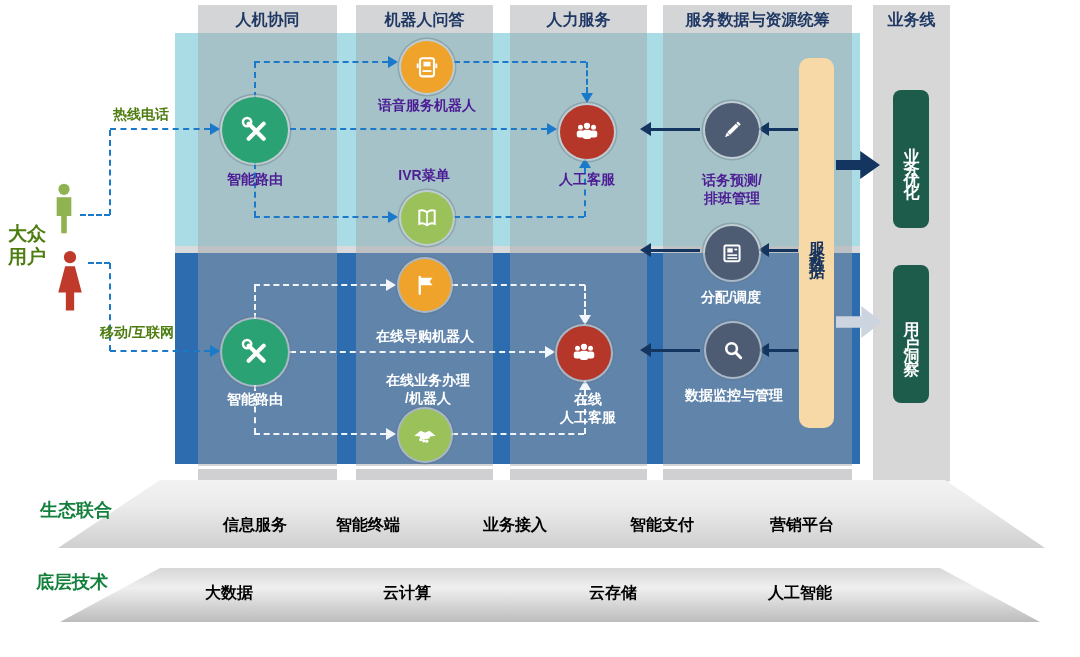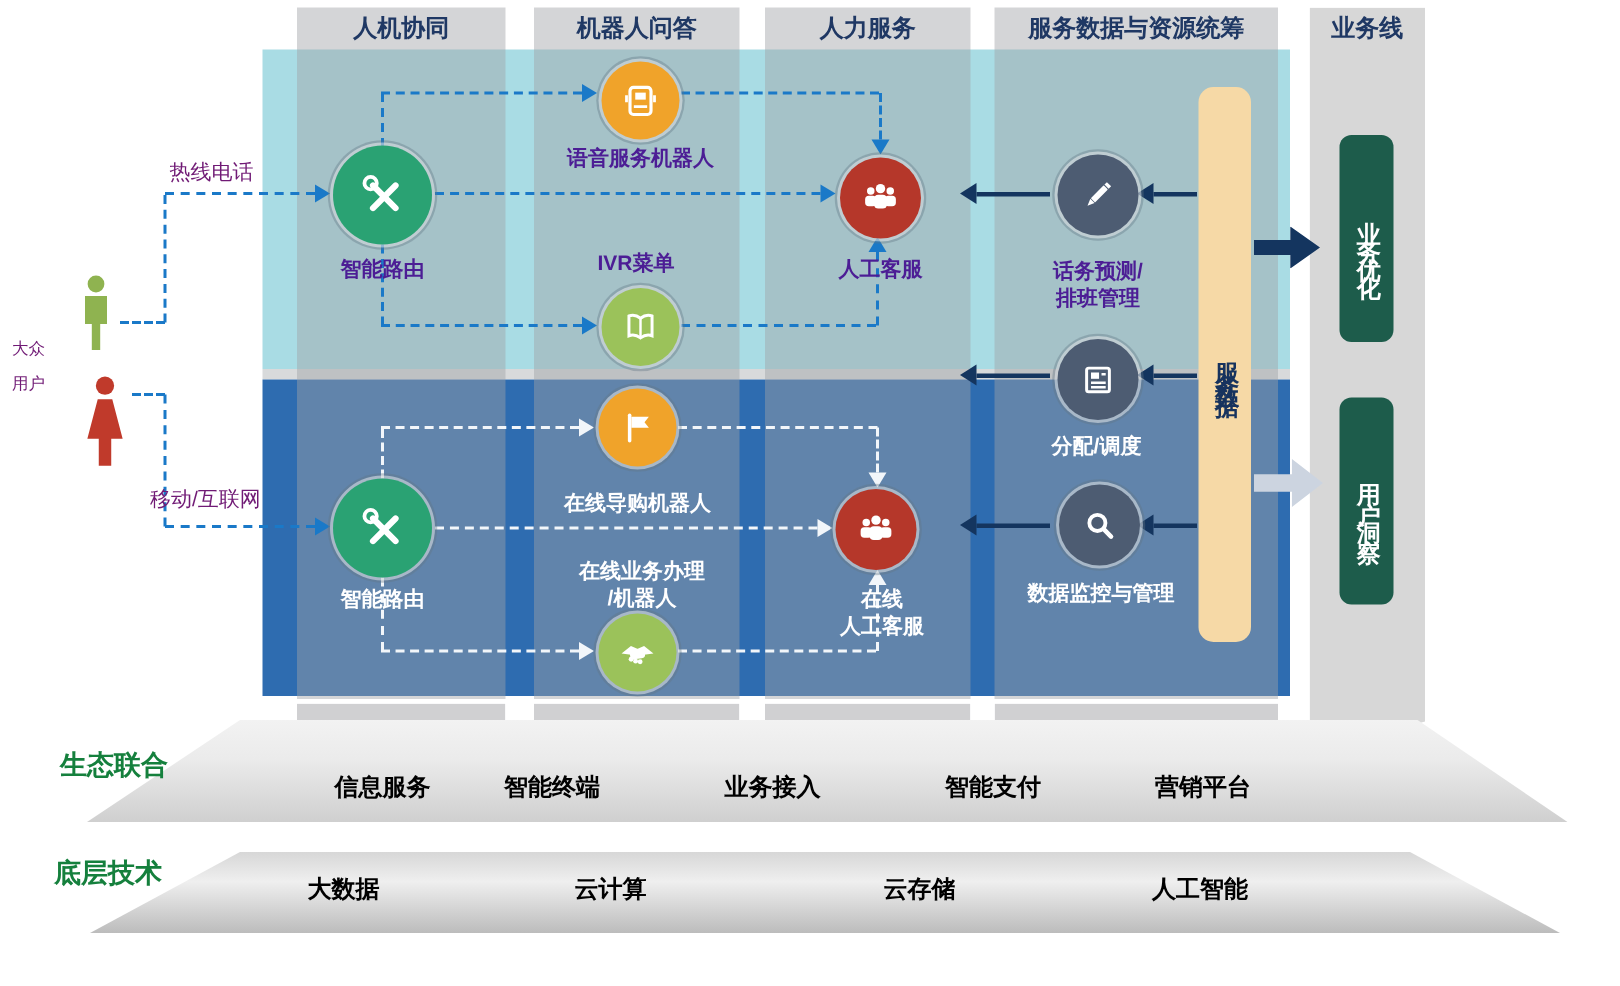--- a/index.html
+++ b/index.html
@@ -21,21 +21,21 @@
   
   .circle{border-radius:50%;display:flex;align-items:center;justify-content:center;z-index:5;
           box-shadow:0 0 0 2px rgba(255,255,255,0.45),0 0 0 3.5px rgba(96,118,132,0.38);}
   .c-green{background:#2aa273;} .c-orange{background:#f0a32a;}
   .c-olive{background:#9bc25a;} .c-red{background:#b5372a;}
   .c-slate{background:#4d5c72;}
   
   .nlabel{z-index:6;font-weight:bold;font-size:14px;text-align:center;line-height:18px;}
   .navy{color:#4c1d95;} .white{color:#fff;}
   .ml{white-space:pre-line;}
-  .chan{z-index:6;font-weight:normal;font-size:14px;color:#701a75;}
+  .chan{z-index:6;font-weight:bold;font-size:14px;color:#4d7c0f;}
   
   .hdash{height:0;border-top:2px dashed #1a79c8;z-index:4;}
   .vdash{width:0;border-left:2px dashed #1a79c8;z-index:4;}
   .wd{border-color:#f2f6fa;}
   
   .tri{width:0;height:0;z-index:5;}
   .tr-r-b{border-top:6px solid transparent;border-bottom:6px solid transparent;border-left:10px solid #1a79c8;}
   .tr-r-w{border-top:6px solid transparent;border-bottom:6px solid transparent;border-left:10px solid #f2f6fa;}
   .tr-d-b{border-left:6px solid transparent;border-right:6px solid transparent;border-top:10px solid #1a79c8;}
   .tr-u-b{border-left:6px solid transparent;border-right:6px solid transparent;border-bottom:10px solid #1a79c8;}
@@ -99,21 +99,21 @@
       </svg>
   </div>
   <div class="abs" style="left:52px;top:250px;z-index:6;">
     <svg width="36" height="78" viewBox="0 0 26 56">
         <g fill="#c03a2b">
       <circle cx="13" cy="5" r="4.4"></circle>
       <path d="M9.5 11.5 h7 l5 19 h-5.5 v13 h-6 v-13 H4.5 Z"></path>
         </g>
       </svg>
   </div>
-  <div class="abs chan ml" style="left:8px;top:222px;width:46px;font-size:11px;line-height:23px;">大众
+  <div class="abs chan ml" style="left:8px;top:222px;width:46px;font-size:19px;line-height:23px;">大众
 用户</div>
 
   <div class="abs chan" style="left:113px;top:106px;width:80px;">热线电话</div>
   <div class="abs chan" style="left:100px;top:324px;width:100px;">移动/互联网</div>
 
   <div class="abs hdash" style="left:80px;top:214px;width:30px;"></div>
   <div class="abs vdash" style="left:109px;top:130px;height:85px;"></div>
   <div class="abs hdash" style="left:110px;top:128px;width:100px;"></div>
   <div class="abs tri tr-r-b" style="left:210px;top:123px;"></div>
 

